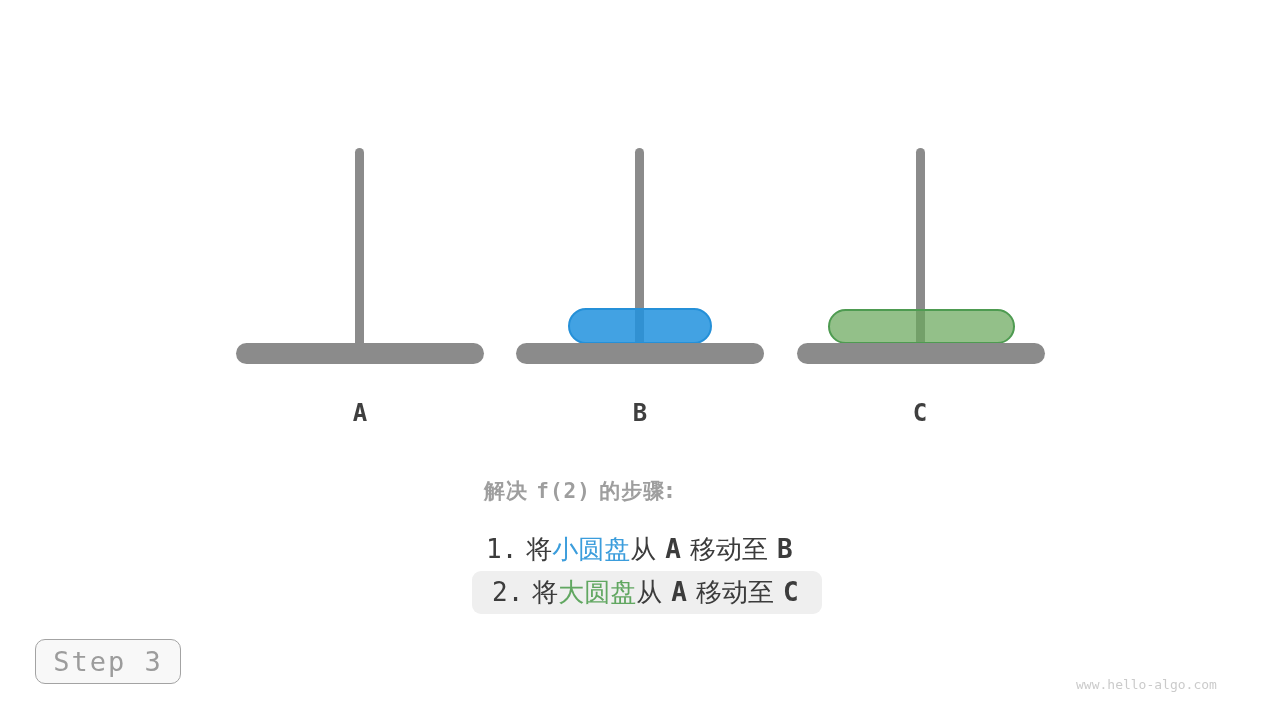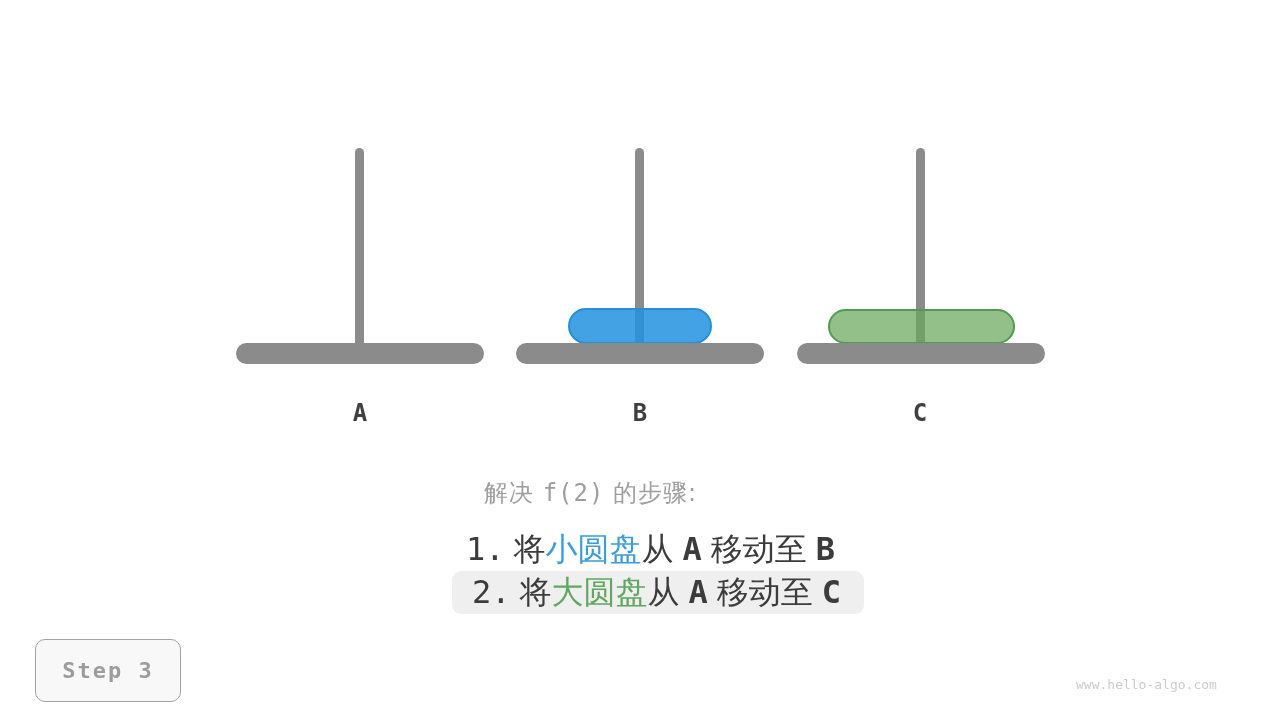--- a/index.html
+++ b/index.html
@@ -69,34 +69,34 @@
     border-radius: 17.5px;
     border: 2.5px solid #4e9b51;
     background: rgba(106, 168, 92, 0.72);
   }
 
   
   .steps-heading {
     position: absolute;
     left: 484px;
     top: 477px;
-    font-size: 24px;
-    font-weight: normal;
+    font-size: 21px;
+    font-weight: bold;
     color: #9e9e9e;
     white-space: nowrap;
     letter-spacing: 1px;
   }
   .steps-heading .code { font-family: "DejaVu Sans Mono", monospace; }
   .step-row {
     position: absolute;
-    left: 452px;
+    left: 472px;
     box-sizing: border-box;
     padding: 5px 14px;
     border-radius: 9px;
-    font-size: 32px;
+    font-size: 26px;
     line-height: 33px;
     color: #3c3c3c;
     white-space: nowrap;
   }
   .step-row-1 { top: 528px; background: transparent; }
   .step-row-2 { top: 571px; background: #efefef; }
   .step-num {
     font-family: "DejaVu Sans Mono", monospace;
     margin-right: 9px;
   }
@@ -107,31 +107,31 @@
   }
   .disk-word-small { color: #3b9ddc; }
   .disk-word-large { color: #61a761; }
 
   
   .step-badge {
     position: absolute;
     left: 35px;
     top: 639px;
     width: 146px;
-    height: 63px;
+    height: 45px;
     box-sizing: border-box;
     background: #f8f8f8;
     border: 1.5px solid #a3a3a3;
     border-radius: 10px;
     display: flex;
     align-items: center;
     justify-content: center;
     font-family: "DejaVu Sans Mono", monospace;
-    font-weight: bold;
-    font-size: 22px;
+    font-weight: normal;
+    font-size: 27px;
     letter-spacing: 2px;
     color: #9c9c9c;
   }
 
   
   .watermark {
     position: absolute;
     left: 1076px;
     top: 677px;
     font-family: "DejaVu Sans Mono", monospace;

